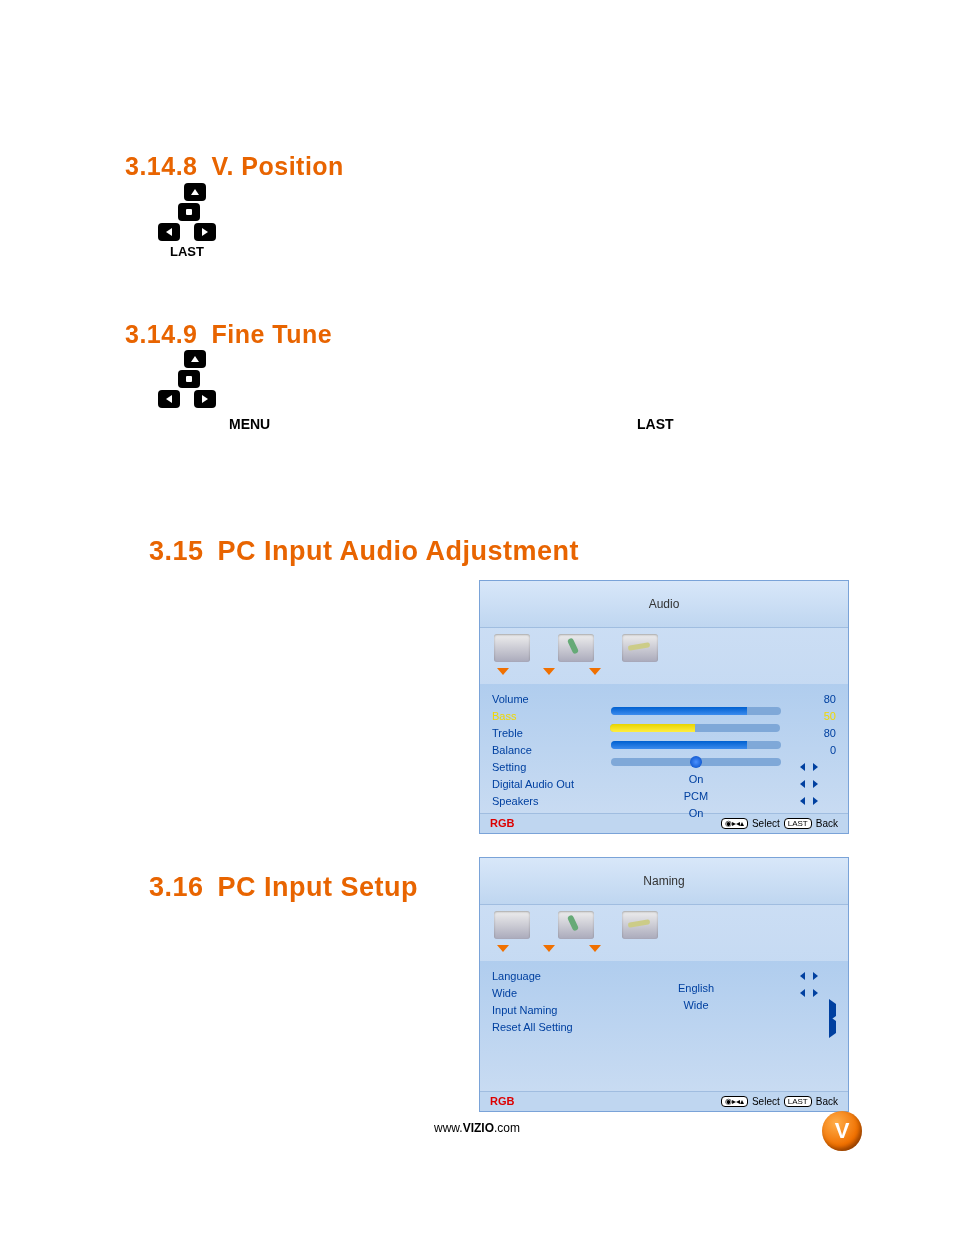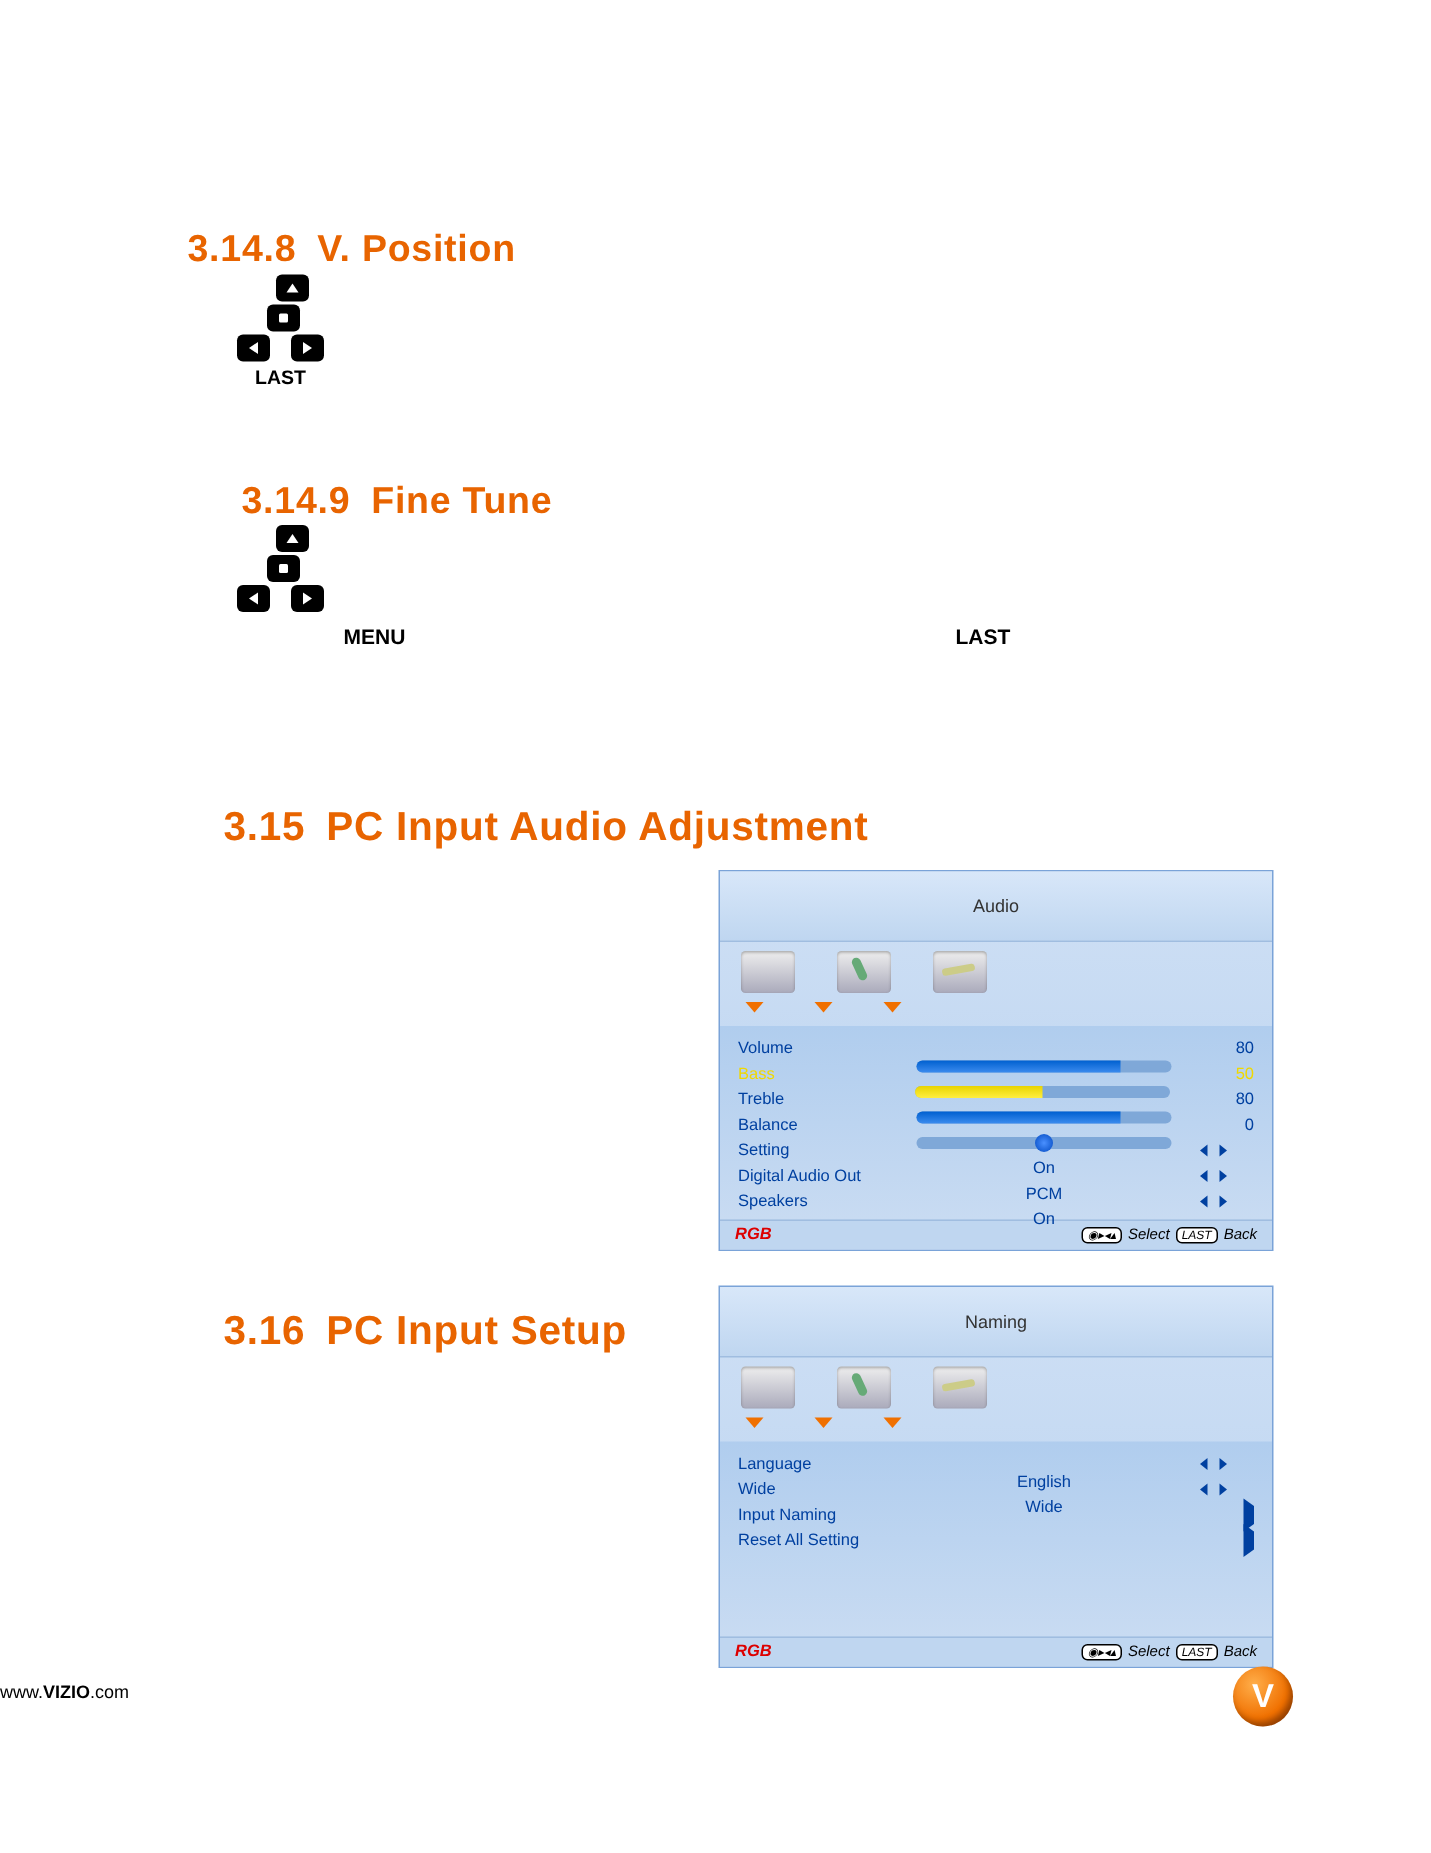--- a/index.html
+++ b/index.html
@@ -53,46 +53,46 @@
   .bar-fill.y { background:linear-gradient(#e8d400,#ffee40); }
   .bar-dot { position:absolute; top:-2px; width:12px; height:12px; background:radial-gradient(#4a90ff,#0048c0); border-radius:50%; }
   .arrow-lr { width:18px; display:flex; justify-content:space-between; }
   .tri { width:0; height:0; border-top:4px solid transparent; border-bottom:4px solid transparent; }
   .tri.l { border-right:5px solid #0040a0; }
   .tri.r { border-left:5px solid #0040a0; }
   .tri.l.red { border-right-color:#d00; }
   .tri.r.red { border-left-color:#d00; }
   .tri.r.big { border-top-width:5px; border-bottom-width:5px; border-left-width:7px; }
   .yellow { color:#f0d800;gap:22px; }
-  .osd-footer { display:flex; justify-content:space-between; align-items:center; padding:3px 10px 4px; background:#bfd6f0; border-top:1px solid #a0bde0; color:#000; font-size:10px;font-style:italic; }
+  .osd-footer { display:flex; justify-content:space-between; align-items:center; padding:3px 10px 4px; background:#bfd6f0; border-top:1px solid #a0bde0; color:#000; font-size:10px; }
   .osd-footer .rgb { color:#d00; font-size:11px; font-weight:bold; }
   .osd-footer .hints { display:flex; align-items:center; gap:4px; }
   .hint-box { border:1px solid #000; border-radius:4px; padding:0 3px; font-size:8px; background:#fff; display:inline-flex; align-items:center; }
   .hint-txt { font-size:10px; }
   
   
-  .page-footer-url { position:absolute; left:0; right:0; bottom:100px; text-align:left; font-size:12px; color:#000; }
+  .page-footer-url { position:absolute; left:0; right:0; bottom:100px; text-align:center; font-size:12px; color:#000; }
   .page-footer-url b { font-weight:bold; }
   .vizio-badge { position:absolute; right:92px; bottom:84px; width:40px; height:40px; border-radius:50%; background:radial-gradient(circle at 35% 30%, #ffae4a, #f07000 60%, #b04000); display:flex; align-items:center; justify-content:center; color:#fff; font-weight:bold; font-family:Arial; font-size:22px; box-shadow:inset -2px -3px 4px rgba(0,0,0,.3); }
 </style>
 </head>
 <body>
 
 <div class="heading h1" style="left:125px; top:152px;">
   <span class="h-num">3.14.8</span><span>V. Position</span>
 </div>
 <div class="dpad" style="left:158px; top:183px;">
   <div class="dpad-btn dpad-up"></div>
   <div class="dpad-btn dpad-mid"></div>
   <div class="dpad-btn dpad-left"></div>
   <div class="dpad-btn dpad-right"></div>
 </div>
 <div class="dpad-caption" style="left:170px; top:244px;">LAST</div>
 
-<div class="heading h1" style="left:125px; top:320px;margin-left:36px;">
+<div class="heading h1" style="left:125px; top:320px;">
   <span class="h-num">3.14.9</span><span>Fine Tune</span>
 </div>
 <div class="dpad" style="left:158px; top:350px;">
   <div class="dpad-btn dpad-up"></div>
   <div class="dpad-btn dpad-mid"></div>
   <div class="dpad-btn dpad-left"></div>
   <div class="dpad-btn dpad-right"></div>
 </div>
 <div class="bold-label" style="left:229px; top:416px;">MENU</div>
 <div class="bold-label" style="left:637px; top:416px;">LAST</div>

